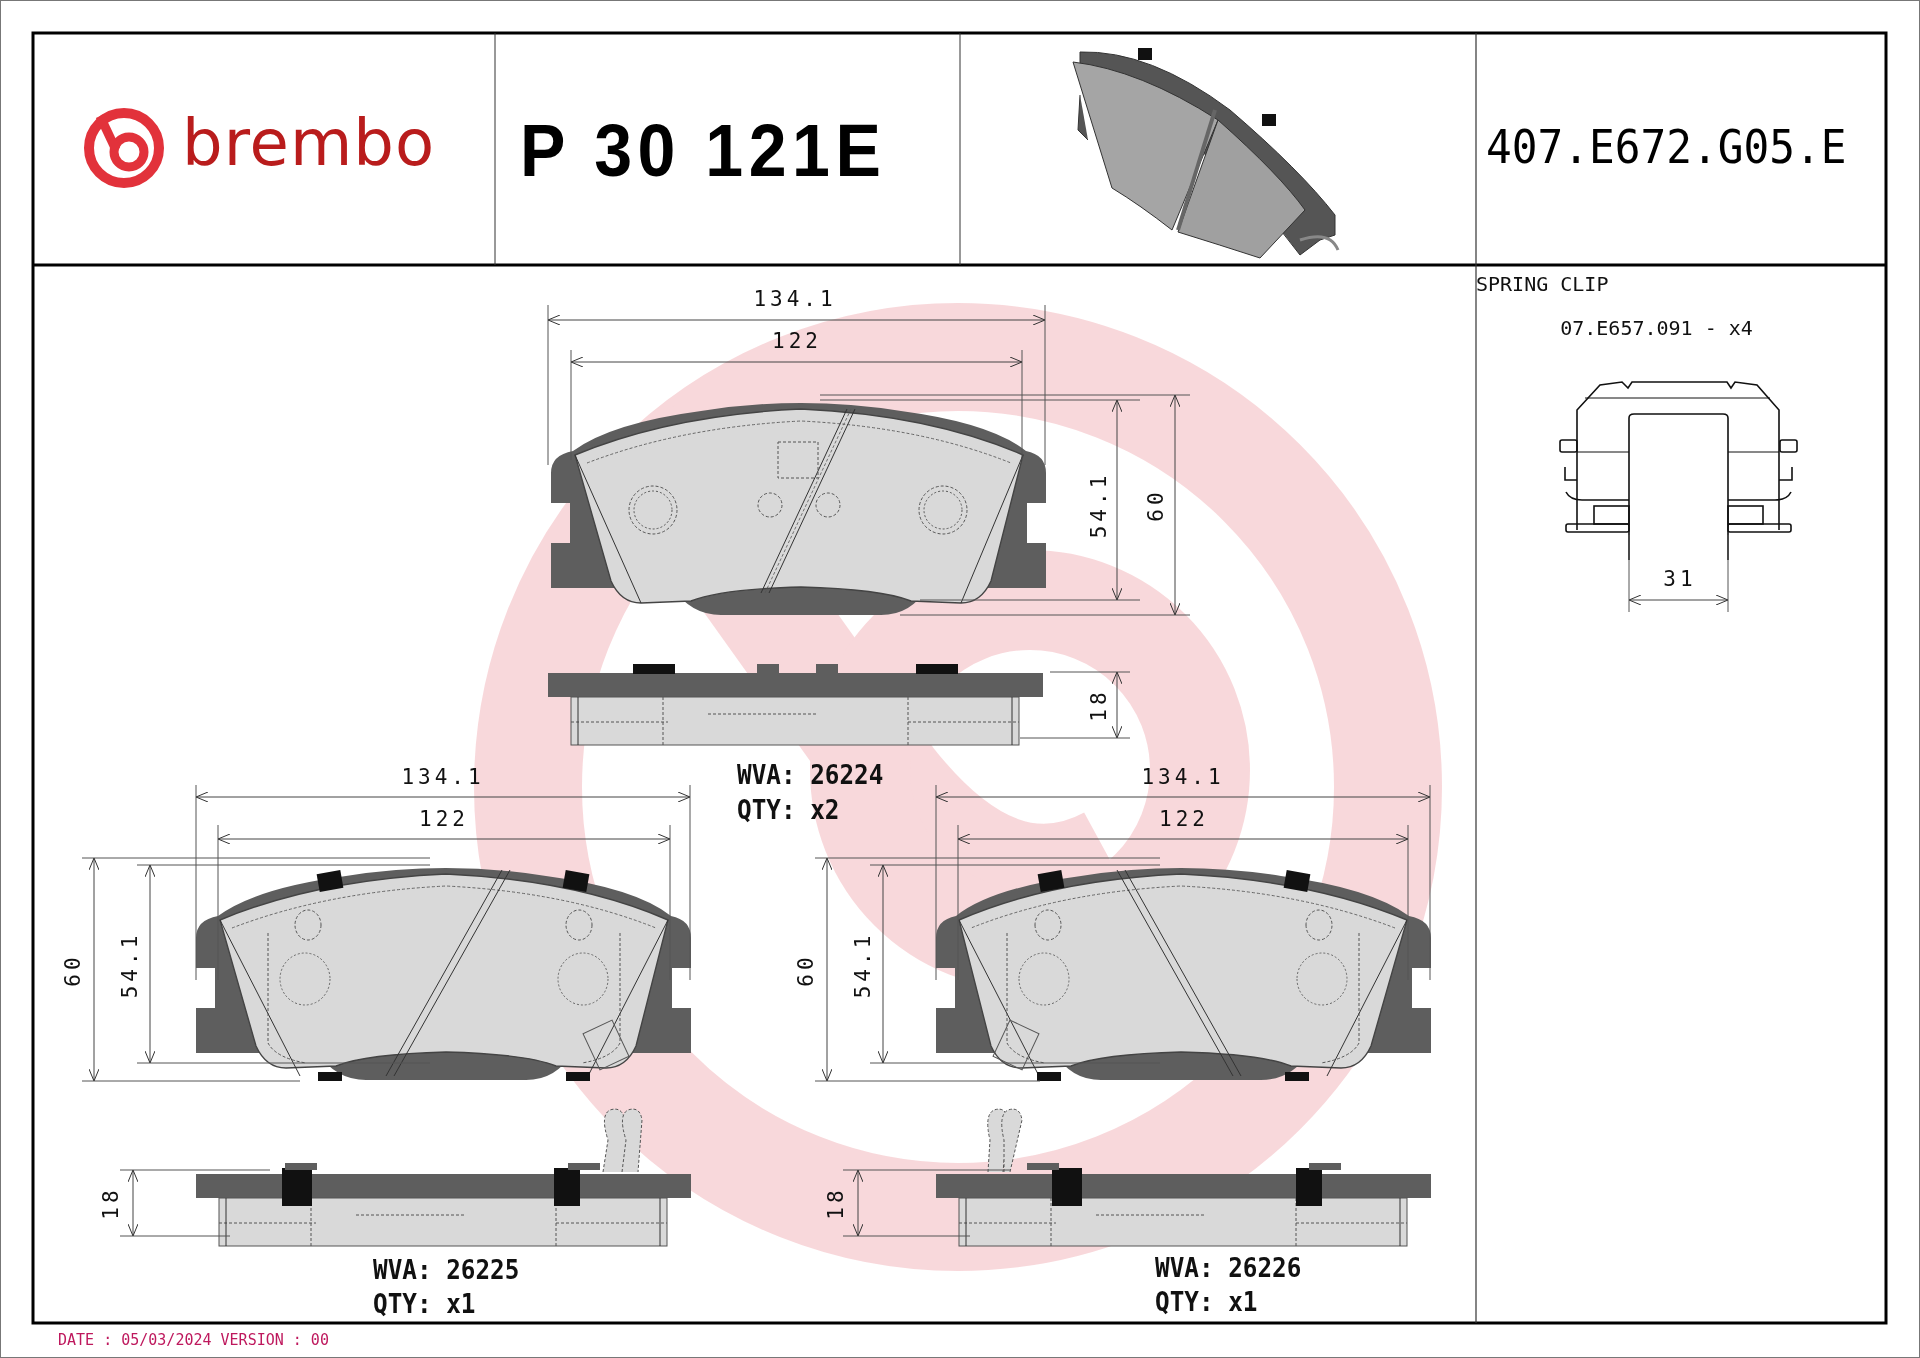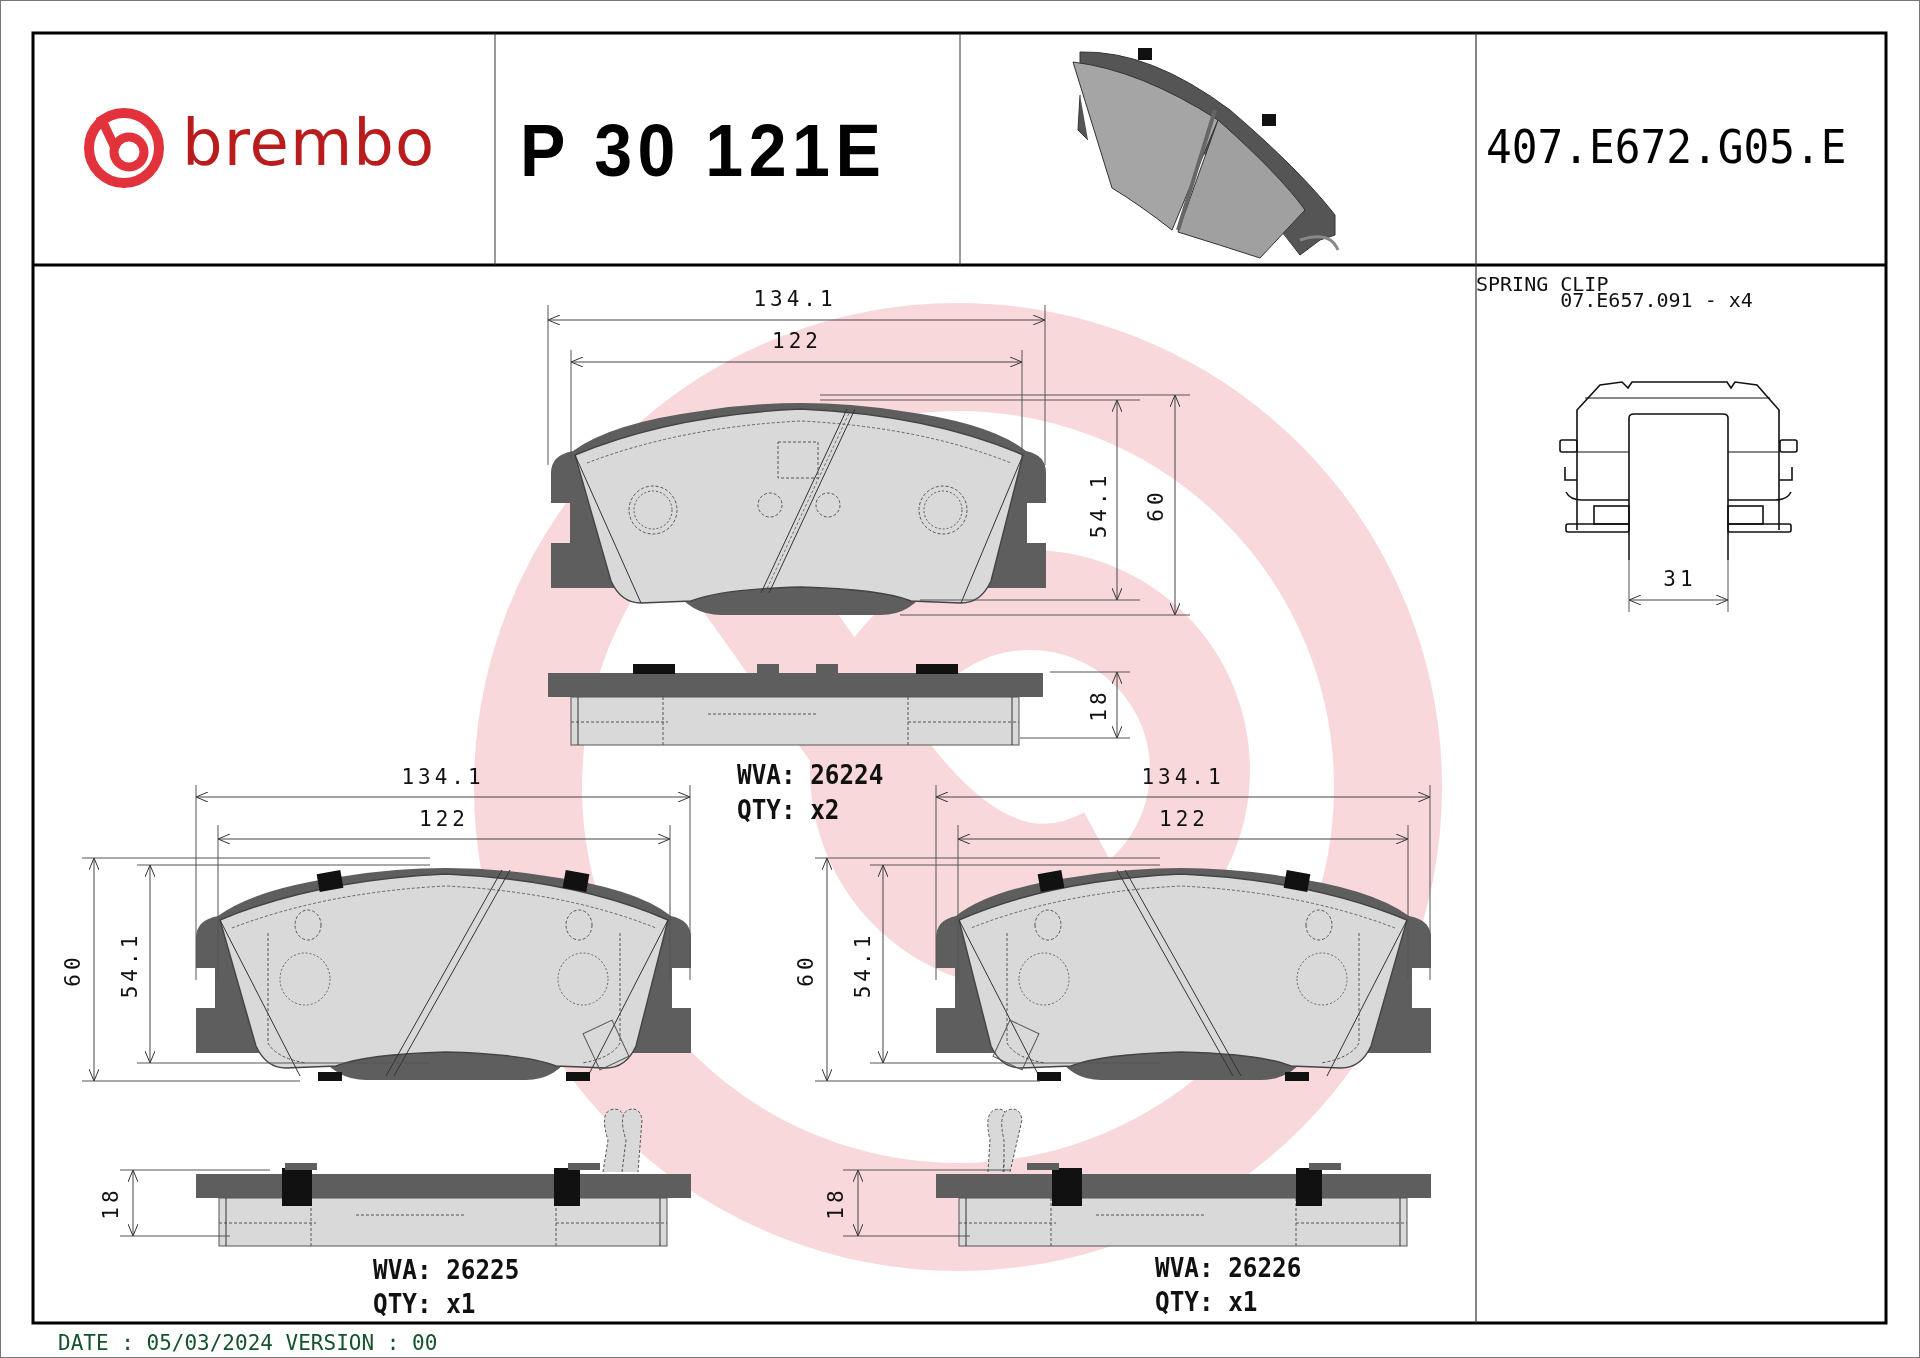--- a/index.html
+++ b/index.html
@@ -3,23 +3,23 @@
 <meta charset="utf-8">
 <style>
   html, body { margin:0; padding:0; background:#ffffff; }
   body { width:1920px; height:1358px; position:relative; overflow:hidden; font-family:"Liberation Sans", sans-serif; }
   .page-border { position:absolute; left:0; top:0; width:1918px; height:1356px; border:1px solid #777; box-sizing:content-box; }
   svg.drawing { position:absolute; left:0; top:0; }
   .part-number { position:absolute; left:520px; top:108px; font-family:"Liberation Sans", sans-serif; font-weight:bold; font-size:74px; letter-spacing:6px; color:#000; transform:scaleX(0.92); transform-origin:left; white-space:pre; }
   .code-number { position:absolute; left:1486px; top:120px; font-family:"DejaVu Sans Mono", monospace; font-size:46px; color:#000; transform:scaleX(0.93); transform-origin:left; white-space:pre; }
   .brand-text { position:absolute; left:182px; top:106px; font-family:"DejaVu Sans", sans-serif; font-size:64px; color:#b91c1c; letter-spacing:1px; }
   .clip-title { position:absolute; left:1476px; width:460px; text-align:left; top:272px; font-family:"DejaVu Sans Mono", monospace; font-size:20px; color:#111; white-space:pre; }
-  .clip-code { position:absolute; left:1476px; width:361px; text-align:center; top:288px; font-family:"DejaVu Sans Mono", monospace; font-size:20px; color:#111; white-space:pre; }
+  .clip-code { position:absolute; left:1476px; width:361px; text-align:center; top:316px; font-family:"DejaVu Sans Mono", monospace; font-size:20px; color:#111; white-space:pre; }
   .wva { position:absolute; font-family:"DejaVu Sans Mono", monospace; font-weight:bold; font-size:27px; color:#111; white-space:pre; transform:scaleX(0.9); transform-origin:left; }
-  .footer { position:absolute; left:58px; top:1331px; font-family:"DejaVu Sans Mono", monospace; font-size:21px; color:#14532d; white-space:pre; }
+  .footer { position:absolute; left:58px; top:1331px; font-family:"DejaVu Sans Mono", monospace; font-size:15px; color:#be185d; white-space:pre; }
   .dim { font-family:"DejaVu Sans Mono", monospace; font-size:21px; fill:#111; letter-spacing:4px; }
 </style>
 </head>
 <body>
 
 <div class="page-border"></div>
 
 <svg class="drawing" width="1920" height="1358" viewBox="0 0 1920 1358" xmlns="http://www.w3.org/2000/svg">
   <defs>
     <marker id="arr" viewBox="0 0 12 10" refX="11" refY="5" markerWidth="12" markerHeight="10" orient="auto-start-reverse" markerUnits="userSpaceOnUse">

